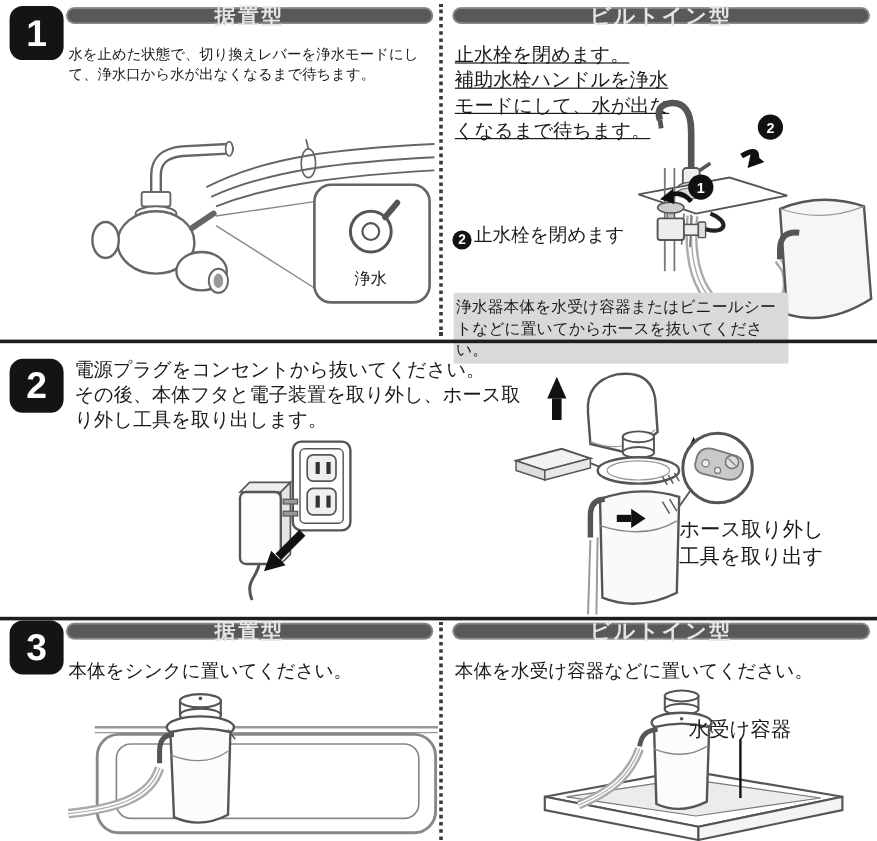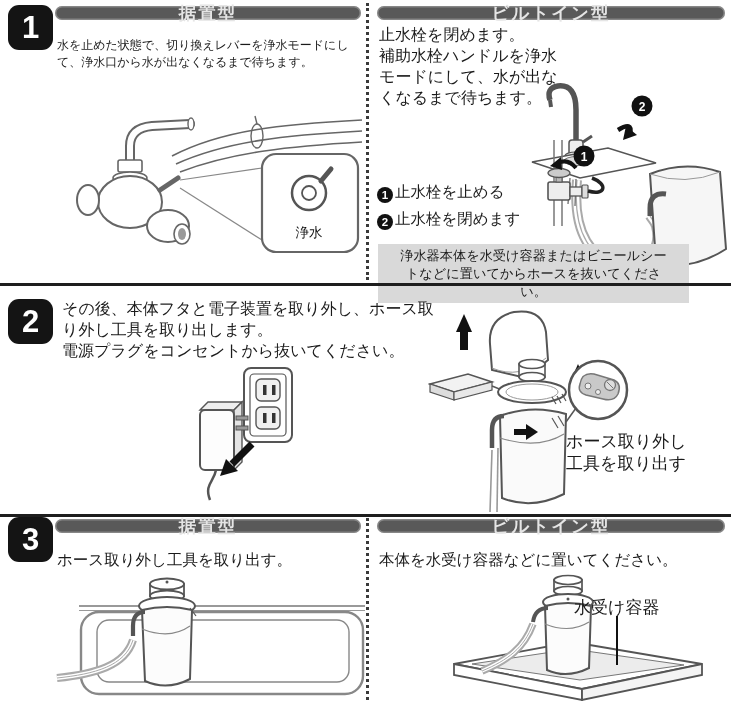--- a/index.html
+++ b/index.html
@@ -24,21 +24,21 @@
   .t155{font-size:15.5px;}
   .underline-note{font-size:15px;line-height:1.45;text-decoration:underline;text-underline-offset:3px;margin-top:2px;}
   .steps-list{position:absolute;font-size:15.5px;line-height:1.4;}
   .steps-list .sub{padding-left:17px;}
   .steps-list .row2{margin-top:5px;}
   .marker{
     display:inline-block;width:16px;height:16px;border-radius:50%;background:#111;color:#fff;
     font-size:11.5px;line-height:16px;text-align:center;font-weight:bold;margin-right:2px;vertical-align:-2px;
   }
   .note{
-    position:absolute;background:var(--note_bg,#d9d9d9);font-size:13.2px;line-height:1.35;padding:3px 18px;text-align:center;
+    position:absolute;background:var(--note_bg,#d9d9d9);font-size:13.2px;line-height:1.35;padding:3px 2px;
   }
   .vdots{position:absolute;left:366px;width:0;border-left:3px dotted #3a3a3a;}
   .divider{position:absolute;left:0;width:731px;height:3px;background:var(--line,#1e1e1e);}
   .ill{position:absolute;}
   .caption{position:absolute;font-size:17px;line-height:1.3;}
   svg text.num{fill:#fff;font-weight:bold;font-size:12px;font-family:"Liberation Sans","DejaVu Sans",sans-serif;}
   svg text.lbl{fill:#111;font-size:13.5px;font-family:"Liberation Sans","DejaVu Sans",sans-serif;}
 </style>
 </head>
 <body>
@@ -80,21 +80,21 @@
       <circle cx="237" cy="99" r="17" fill="#fff" stroke="#555" stroke-width="2.5"></circle>
       <circle cx="237" cy="99" r="7" fill="none" stroke="#555" stroke-width="1.8"></circle>
       <line x1="249" y1="87" x2="259" y2="75" stroke="#555" stroke-width="5" stroke-linecap="round"></line>
       <text class="lbl" x="237" y="143" text-anchor="middle">浄水</text>
     </g>
   </svg>
 
   <div class="vdots" style="top:3px;height:277px;"></div>
 
   <div class="hdr" style="left:377px;top:6px;width:348px;">ビルトイン型</div>
-  <div class="body-txt t16" style="left:379px;top:24px;width:182px;">
+  <div class="body-txt t16" style="left:379px;top:36px;width:182px;text-decoration:underline;">
     <div>止水栓を閉めます。</div>
     <div>補助水栓ハンドルを浄水モードにして、水が出なくなるまで待ちます。</div>
   </div>
 
   <svg class="ill" style="left:480px;top:44px;" width="251" height="238" viewBox="0 0 251 238">
     <g>
       <path d="M97,136 C92,190 112,218 143,219 C172,219 181,202 176,182 C174,176 172,176 170,172" fill="none" stroke="#aaa" stroke-width="10"></path>
       <path d="M97,136 C92,190 112,218 143,219 C172,219 181,202 176,182 C174,176 172,176 170,172" fill="none" stroke="#fff" stroke-width="6"></path>
       <path d="M97,136 C92,190 112,218 143,219 C172,219 181,202 176,182 C174,176 172,176 170,172" fill="none" stroke="#aaa" stroke-width="1.2"></path>
     </g>
@@ -134,36 +134,33 @@
     </g>
     <g>
       <path d="M96,124 Q88,114 78,119" fill="none" stroke="#111" stroke-width="4"></path>
       <polygon points="70,122 81,113 82,126" fill="#111"></polygon>
     </g>
     <circle cx="104" cy="112" r="10.5" fill="#111"></circle>
     <text class="num" x="104" y="116.5" text-anchor="middle">1</text>
   </svg>
 
   <div class="steps-list" style="left:377px;top:181px;width:200px;">
-    <div>
-      <span class="marker">1</span><span>止水栓を止める</span>
-    </div>
     <div class="row2">
       <span class="marker">2</span><span>止水栓を閉めます</span>
     </div>
   </div>
 
   <div class="note" style="left:378px;top:244px;width:275px;">浄水器本体を水受け容器またはビニールシートなどに置いてからホースを抜いてください。</div>
 
   <div class="divider" style="top:283px;"></div>
 
   <div class="badge" style="top:299px;">2</div>
   <div class="body-txt t16" style="left:62px;top:298px;width:372px;">
+    <div>電源プラグをコンセントから抜いてください。</div>
     <div>その後、本体フタと電子装置を取り外し、ホース取り外し工具を取り出します。</div>
-    <div>電源プラグをコンセントから抜いてください。</div>
   </div>
 
   <svg class="ill" style="left:186px;top:360px;" width="124" height="142" viewBox="0 0 124 142">
     <g>
       <rect x="58" y="8" width="48" height="74" rx="7" fill="#fff" stroke="#555" stroke-width="2"></rect>
       <rect x="64" y="14" width="36" height="62" rx="4" fill="#fff" stroke="#555" stroke-width="1.2"></rect>
       <rect x="70" y="19" width="24" height="22" rx="5" fill="#f0f0f0" stroke="#555" stroke-width="1.4"></rect>
       <rect x="77" y="25" width="3.5" height="10" fill="#333"></rect>
       <rect x="86" y="25" width="3.5" height="10" fill="#333"></rect>
       <rect x="70" y="47" width="24" height="22" rx="5" fill="#f0f0f0" stroke="#555" stroke-width="1.4"></rect>
@@ -238,21 +235,21 @@
       </g>
     </g>
   </svg>
   <div class="caption" style="left:566px;top:431px;width:134px;">ホース取り外し工具を取り出す</div>
 
   <div class="divider" style="top:514px;"></div>
 
   <div class="badge" style="top:517px;">3</div>
 
   <div class="hdr" style="left:55px;top:519px;width:306px;">据置型</div>
-  <div class="body-txt t155" style="left:57px;top:549px;width:309px;">ホース取り外し工具を取り出す。</div>
+  <div class="body-txt t155" style="left:57px;top:549px;width:309px;">本体をシンクに置いてください。</div>
 
   <svg class="ill" style="left:55px;top:574px;" width="312" height="126" viewBox="0 0 312 126">
     <line x1="24" y1="32" x2="310" y2="32" stroke="#999" stroke-width="2.2"></line>
     <line x1="24" y1="36.5" x2="310" y2="36.5" stroke="#999" stroke-width="1.1"></line>
     <g>
       <rect x="26" y="38" width="282" height="82" rx="18" fill="#fff" stroke="#888" stroke-width="2.4"></rect>
       <rect x="42" y="46" width="252" height="62" rx="12" fill="#fff" stroke="#888" stroke-width="1.4"></rect>
     </g>
     <g>
       <rect x="95" y="10" width="34" height="12" fill="#fff" stroke="#555" stroke-width="1.8"></rect>

